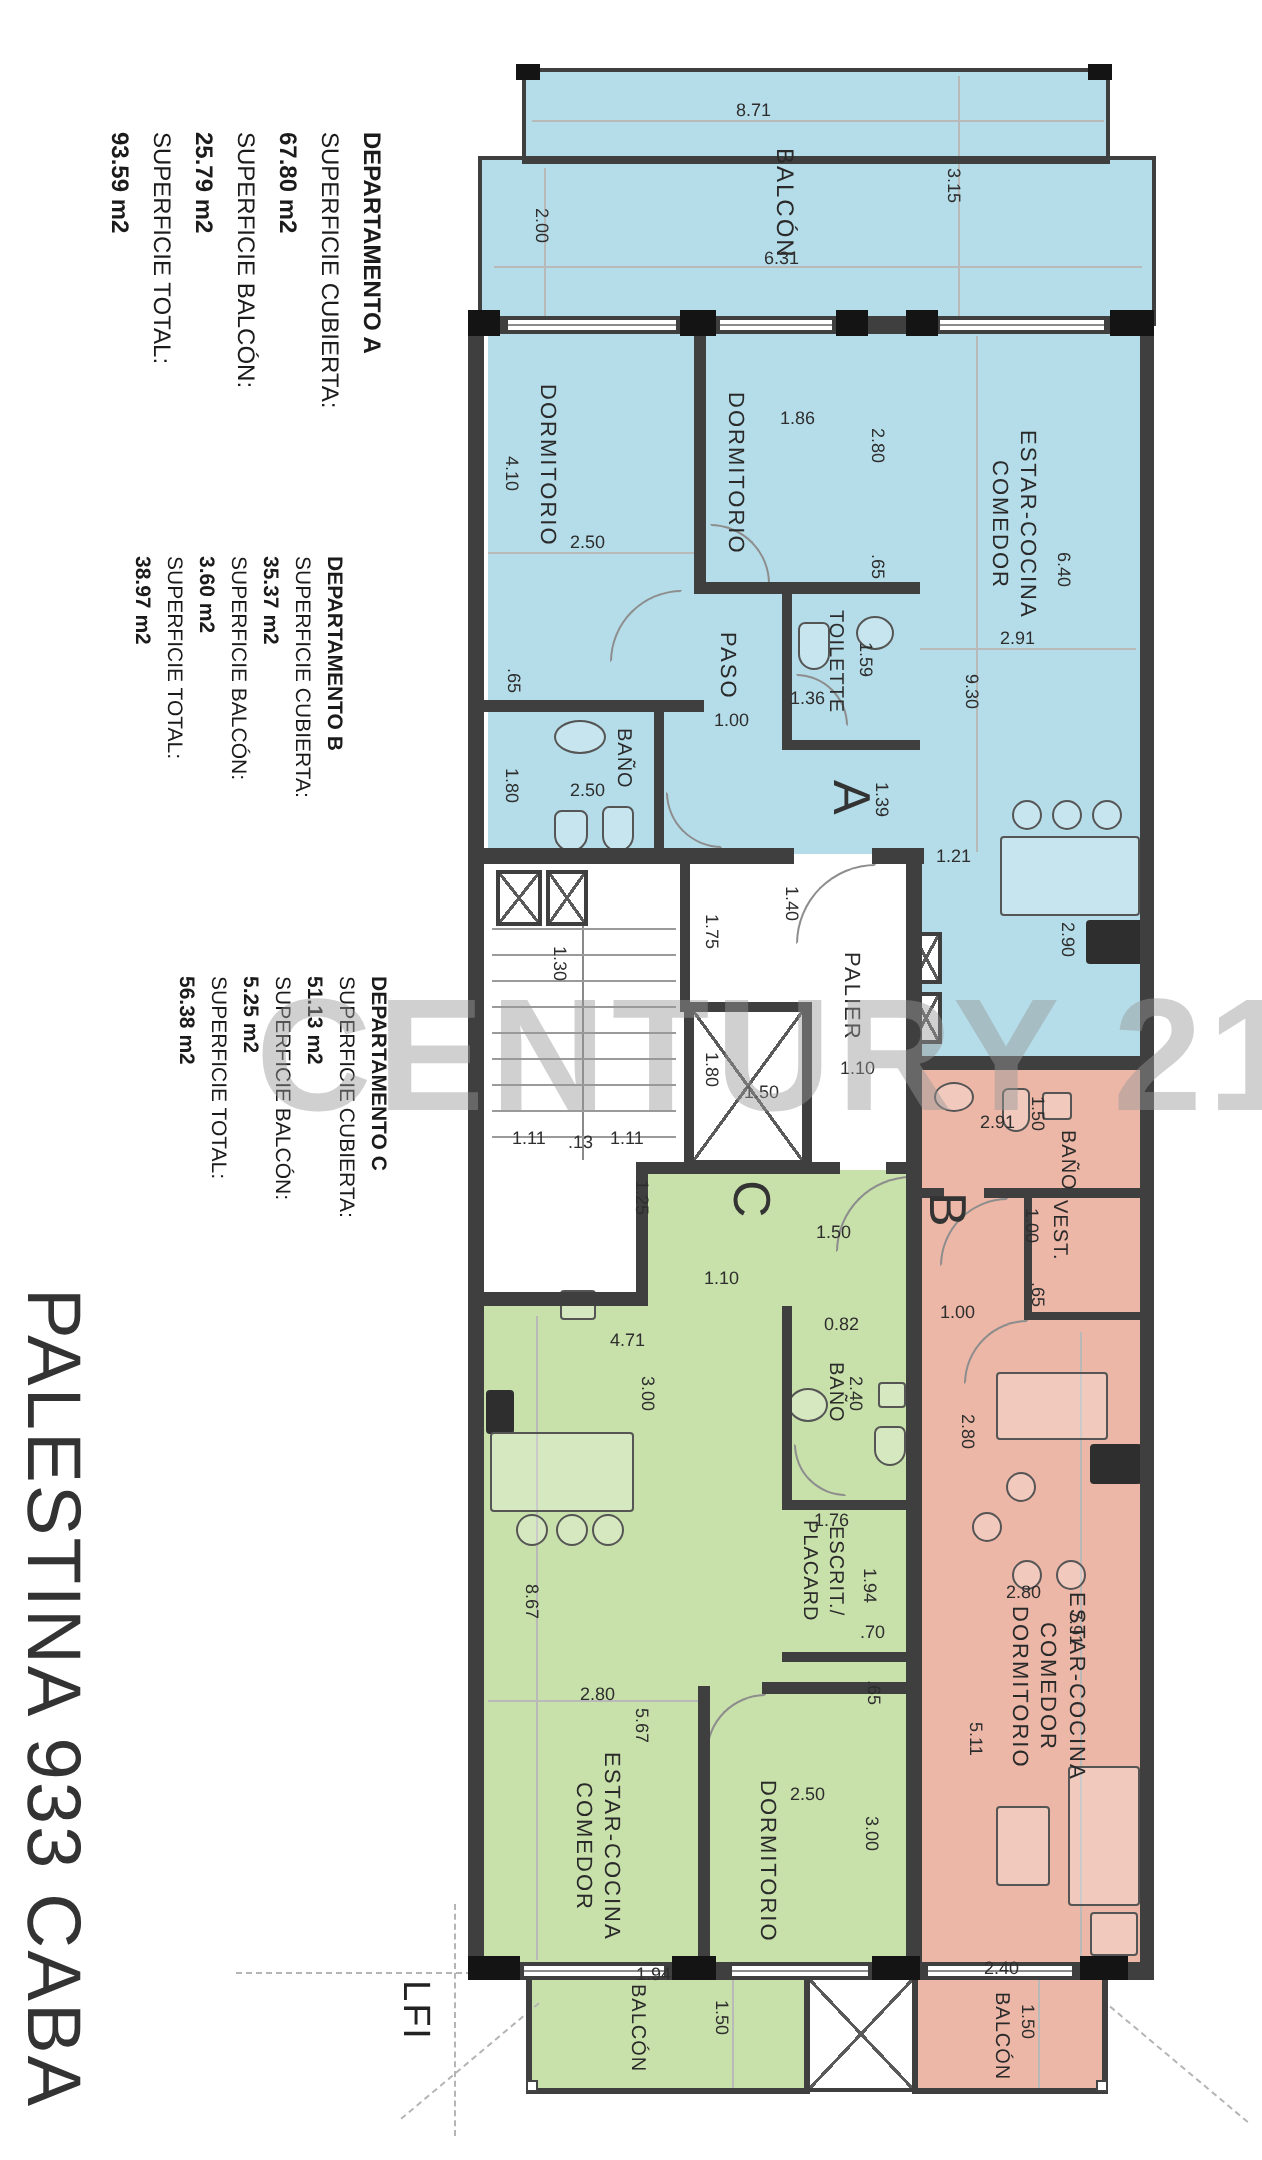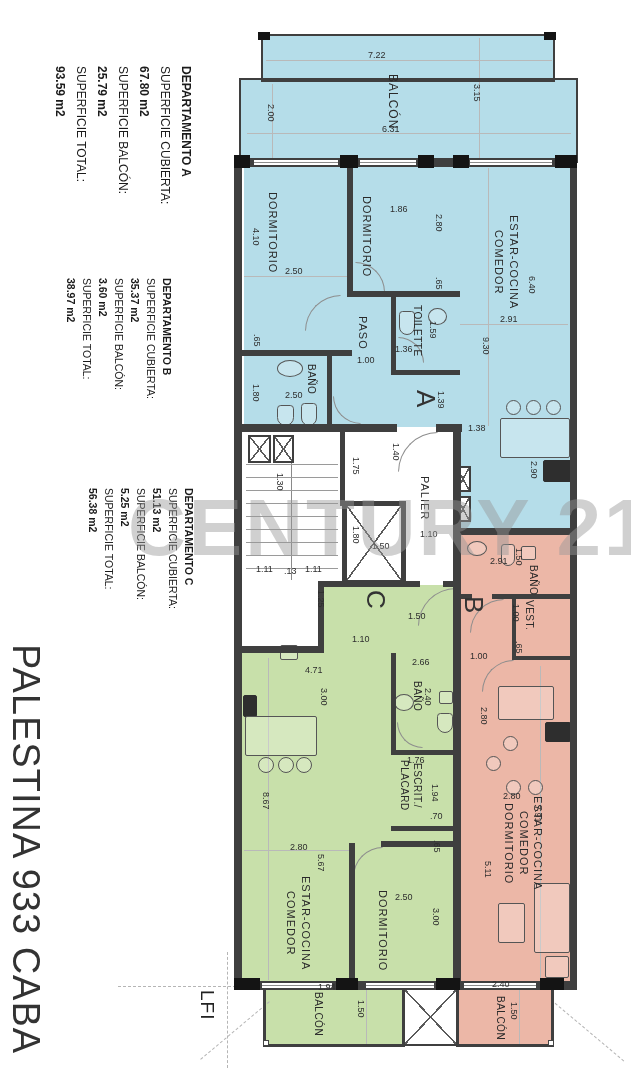--- a/index.html
+++ b/index.html
@@ -243,59 +243,59 @@
 PLACARD</div>
   <div class="rlabel" style="left:284px;top:876px;">ESTAR-COCINA
 COMEDOR</div>
   <div class="rlabel" style="left:376px;top:890px;">DORMITORIO</div>
   <div class="rlabel sm" style="left:312px;top:992px;">BALCÓN</div>
 
   <div class="uletter" style="left:410px;top:390px;">A</div>
   <div class="uletter" style="left:458px;top:596px;">B</div>
   <div class="uletter" style="left:360px;top:590px;">C</div>
 
-  <div class="dim" style="left:368px;top:50px;">7.22</div>
+  <div class="dim" style="left:368px;top:50px;">8.71</div>
   <div class="dim v" style="left:472px;top:84px;">3.15</div>
   <div class="dim v" style="left:266px;top:104px;">2.00</div>
   <div class="dim" style="left:382px;top:124px;">6.31</div>
 
   <div class="dim v" style="left:251px;top:228px;">4.10</div>
   <div class="dim" style="left:285px;top:266px;">2.50</div>
   <div class="dim v" style="left:252px;top:334px;">.65</div>
   <div class="dim v" style="left:251px;top:384px;">1.80</div>
   <div class="dim" style="left:390px;top:204px;">1.86</div>
   <div class="dim v" style="left:434px;top:214px;">2.80</div>
   <div class="dim v" style="left:434px;top:277px;">.65</div>
   <div class="dim" style="left:357px;top:355px;">1.00</div>
   <div class="dim v" style="left:428px;top:321px;">1.59</div>
   <div class="dim" style="left:395px;top:344px;">1.36</div>
   <div class="dim" style="left:285px;top:390px;">2.50</div>
   <div class="dim v" style="left:436px;top:391px;">1.39</div>
   <div class="dim v" style="left:527px;top:276px;">6.40</div>
   <div class="dim" style="left:500px;top:314px;">2.91</div>
   <div class="dim v" style="left:481px;top:337px;">9.30</div>
-  <div class="dim" style="left:468px;top:423px;">1.38</div>
+  <div class="dim" style="left:468px;top:423px;">1.21</div>
   <div class="dim v" style="left:529px;top:461px;">2.90</div>
 
   <div class="dim v" style="left:275px;top:473px;">1.30</div>
   <div class="dim v" style="left:351px;top:457px;">1.75</div>
   <div class="dim v" style="left:391px;top:443px;">1.40</div>
   <div class="dim" style="left:420px;top:529px;">1.10</div>
   <div class="dim v" style="left:351px;top:526px;">1.80</div>
   <div class="dim" style="left:372px;top:541px;">1.50</div>
   <div class="dim" style="left:256px;top:564px;">1.11</div>
   <div class="dim" style="left:284px;top:566px;">.13</div>
   <div class="dim" style="left:305px;top:564px;">1.11</div>
   <div class="dim v" style="left:316px;top:590px;">1.25</div>
   <div class="dim" style="left:408px;top:611px;">1.50</div>
 
   <div class="dim" style="left:352px;top:634px;">1.10</div>
   <div class="dim" style="left:305px;top:665px;">4.71</div>
   <div class="dim v" style="left:319px;top:688px;">3.00</div>
-  <div class="dim" style="left:412px;top:657px;">2.66</div>
+  <div class="dim" style="left:412px;top:657px;">0.82</div>
   <div class="dim v" style="left:423px;top:688px;">2.40</div>
   <div class="dim" style="left:407px;top:755px;">1.76</div>
   <div class="dim v" style="left:430px;top:784px;">1.94</div>
   <div class="dim" style="left:430px;top:811px;">.70</div>
   <div class="dim v" style="left:432px;top:840px;">.65</div>
   <div class="dim v" style="left:261px;top:792px;">8.67</div>
   <div class="dim" style="left:290px;top:842px;">2.80</div>
   <div class="dim v" style="left:316px;top:854px;">5.67</div>
   <div class="dim" style="left:395px;top:892px;">2.50</div>
   <div class="dim v" style="left:431px;top:908px;">3.00</div>

